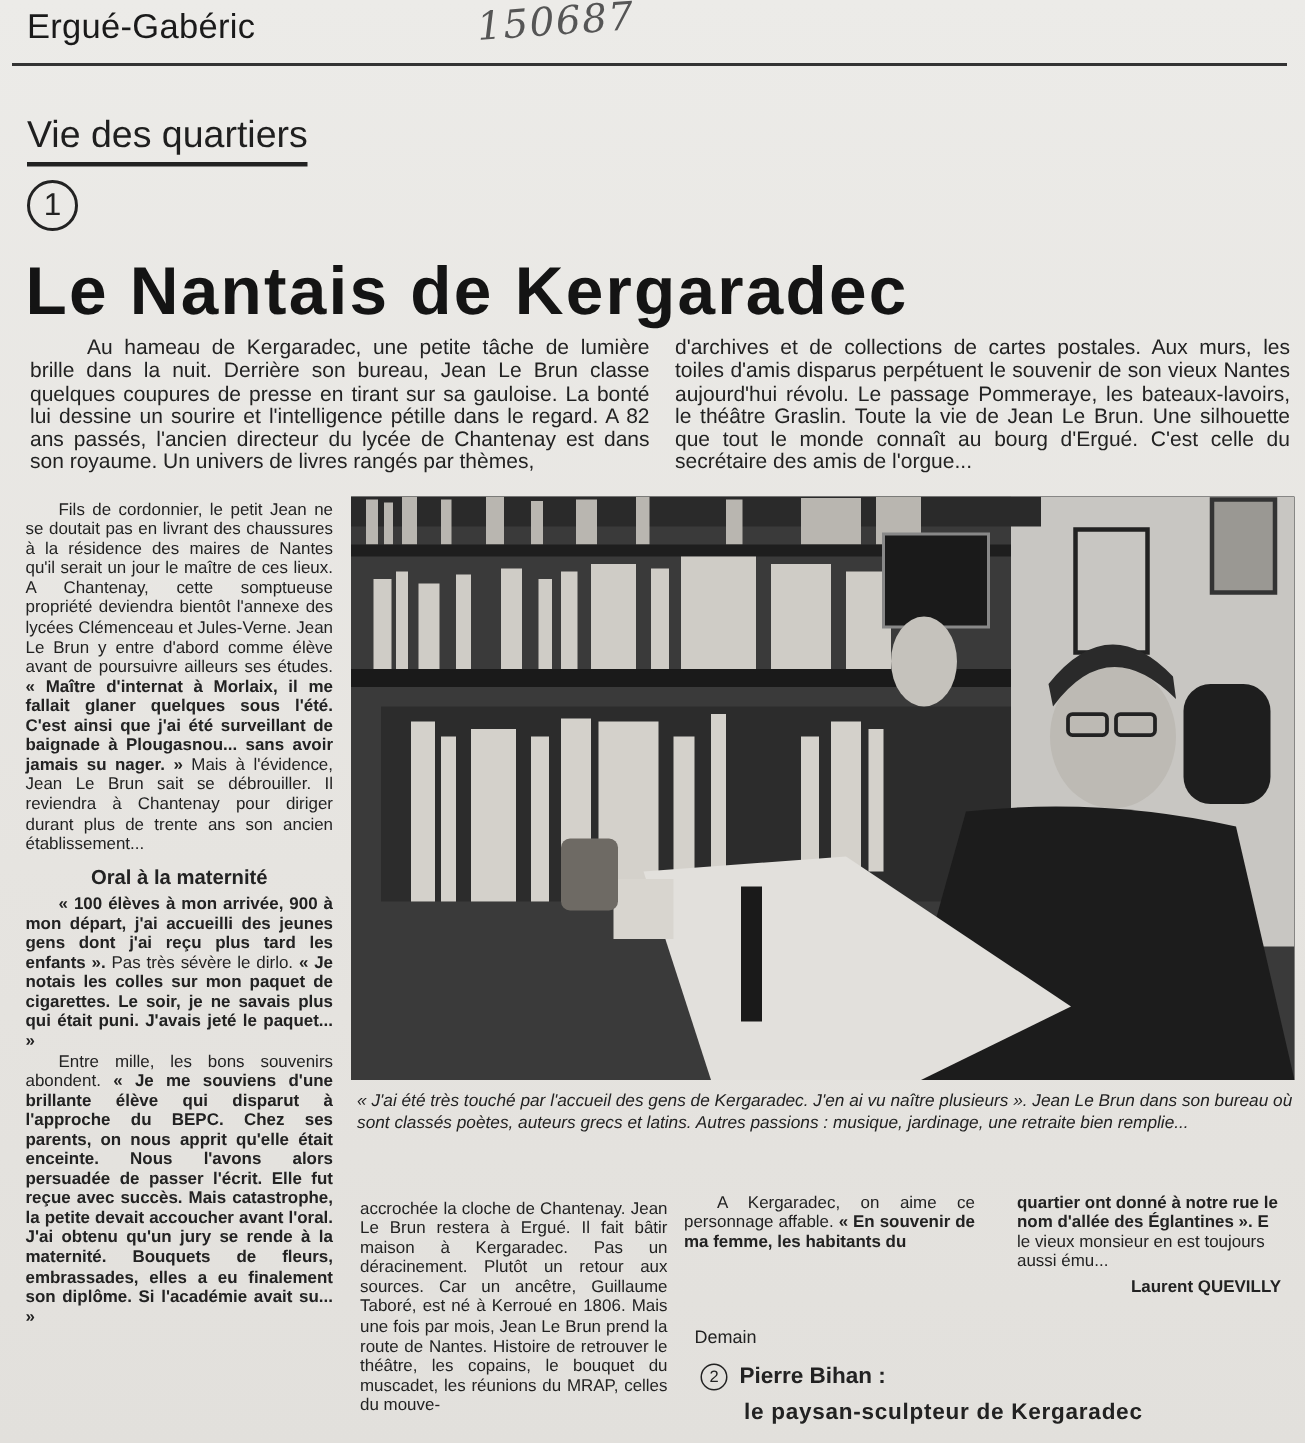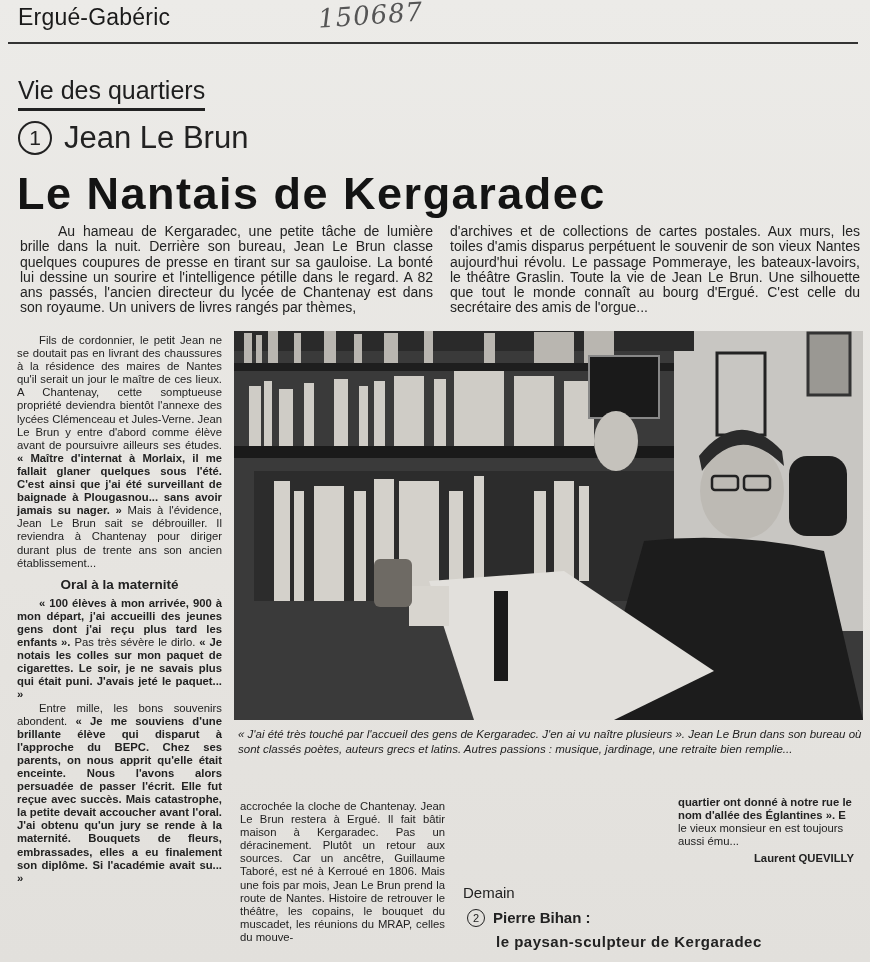--- a/index.html
+++ b/index.html
@@ -50,41 +50,40 @@
   .photo {
     left: 234px; top: 331px; width: 629px; height: 389px; overflow: hidden; background: #2a2a2a;
   }
   .caption {
     left: 238px; top: 727px; width: 625px; font-size: 11.5px; line-height: 14.5px; font-style: italic; color: #222;
   }
   .col-mid { left: 240px; top: 800px; width: 205px; }
   .col-mid2 { left: 456px; top: 796px; width: 194px; }
   .col-right { left: 678px; top: 796px; width: 192px; overflow: hidden; white-space: nowrap; text-align: left; }
   .byline { text-align: right; font-weight: bold; padding-right: 16px; margin-top: 4px !important; }
-  .demain { left: 463px; top: 884px; font-size: 15px; color: #222; }
+  .demain { left: 463px; top: 884px; font-size: 12px; color: #222; }
   .next { left: 467px; top: 906px; font-size: 15px; font-weight: bold; color: #222; line-height: 24px; }
   .next .row1 { display: flex; align-items: center; gap: 8px; }
   .next .circle-sm {
     width: 16px; height: 16px; border: 1.5px solid #222; border-radius: 50%; font-size: 11px;
     display: inline-flex; align-items: center; justify-content: center; font-weight: normal;
   }
   .next .row2 { padding-left: 29px; letter-spacing: 0.5px; }
 </style>
 </head>
 <body>
 
 <div class="abs locality">Ergué-Gabéric</div>
 <div class="abs handwritten">150687</div>
 <div class="abs top-rule"></div>
 
 <div class="abs section">Vie des quartiers</div>
 
 <div class="abs series">
   <span class="circle-num">1</span>
-  <span>Jean Le Brun</span>
 </div>
 
 <div class="abs headline">Le Nantais de Kergaradec</div>
 
 <div class="abs chapo chapo-left">
   <p>Au hameau de Kergaradec, une petite tâche de lumière brille dans la nuit. Derrière son bureau, Jean Le Brun classe quelques coupures de presse en tirant sur sa gauloise. La bonté lui dessine un sourire et l'intelligence pétille dans le regard. A 82 ans passés, l'ancien directeur du lycée de Chantenay est dans son royaume. Un univers de livres rangés par thèmes,</p>
 </div>
 <div class="abs chapo chapo-right">
   <p>d'archives et de collections de cartes postales. Aux murs, les toiles d'amis disparus perpétuent le souvenir de son vieux Nantes aujourd'hui révolu. Le passage Pommeraye, les bateaux-lavoirs, le théâtre Graslin. Toute la vie de Jean Le Brun. Une silhouette que tout le monde connaît au bourg d'Ergué. C'est celle du secrétaire des amis de l'orgue...</p>
 </div>
@@ -179,20 +178,24 @@
   </svg>
 </div>
 
 <div class="abs caption">« J'ai été très touché par l'accueil des gens de Kergaradec. J'en ai vu naître plusieurs ». Jean Le Brun dans son bureau où sont classés poètes, auteurs grecs et latins. Autres passions : musique, jardinage, une retraite bien remplie...</div>
 
 <div class="abs col col-mid">
   <p>accrochée la cloche de Chantenay. Jean Le Brun restera à Ergué. Il fait bâtir maison à Kergaradec. Pas un déracinement. Plutôt un retour aux sources. Car un ancêtre, Guillaume Taboré, est né à Kerroué en 1806. Mais une fois par mois, Jean Le Brun prend la route de Nantes. Histoire de retrouver le théâtre, les copains, le bouquet du muscadet, les réunions du MRAP, celles du mouve-</p>
 </div>
 
 <div class="abs col col-mid2">
+  <p class="ind">
+    <span>A Kergaradec, on aime ce personnage affable.</span>
+    <b>« En souvenir de ma femme, les habitants du</b>
+  </p>
 </div>
 
 <div class="abs col col-right">
   <p><b>quartier ont donné à notre rue le</b></p>
   <p><b>nom d'allée des Églantines ». E</b></p>
   <p>le vieux monsieur en est toujours</p>
   <p>aussi ému...</p>
   <p class="byline">Laurent QUEVILLY</p>
 </div>
 

